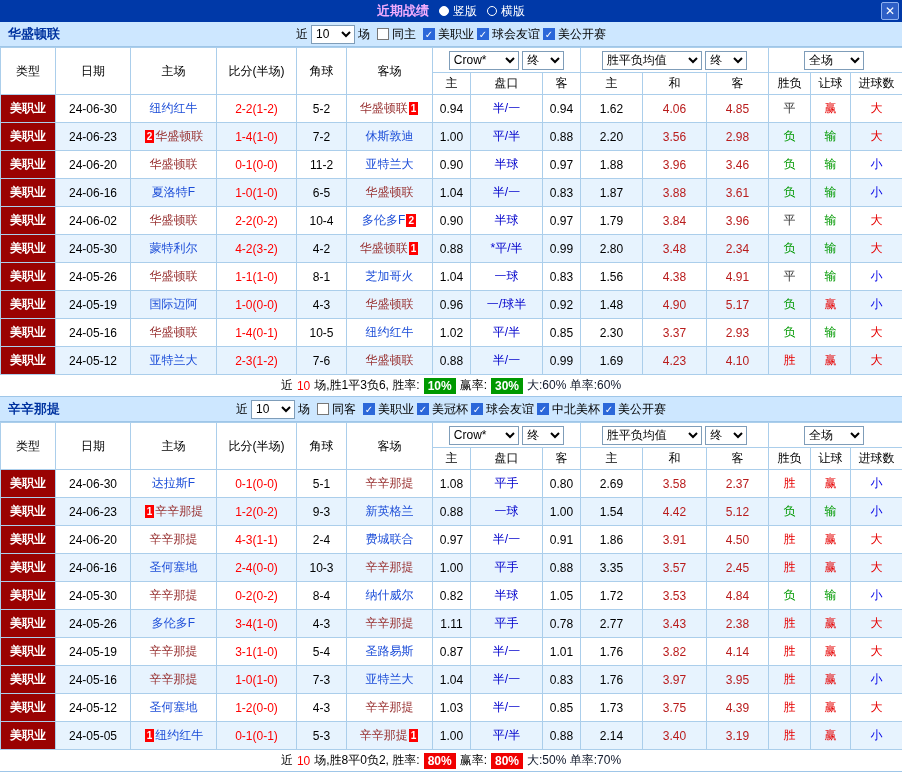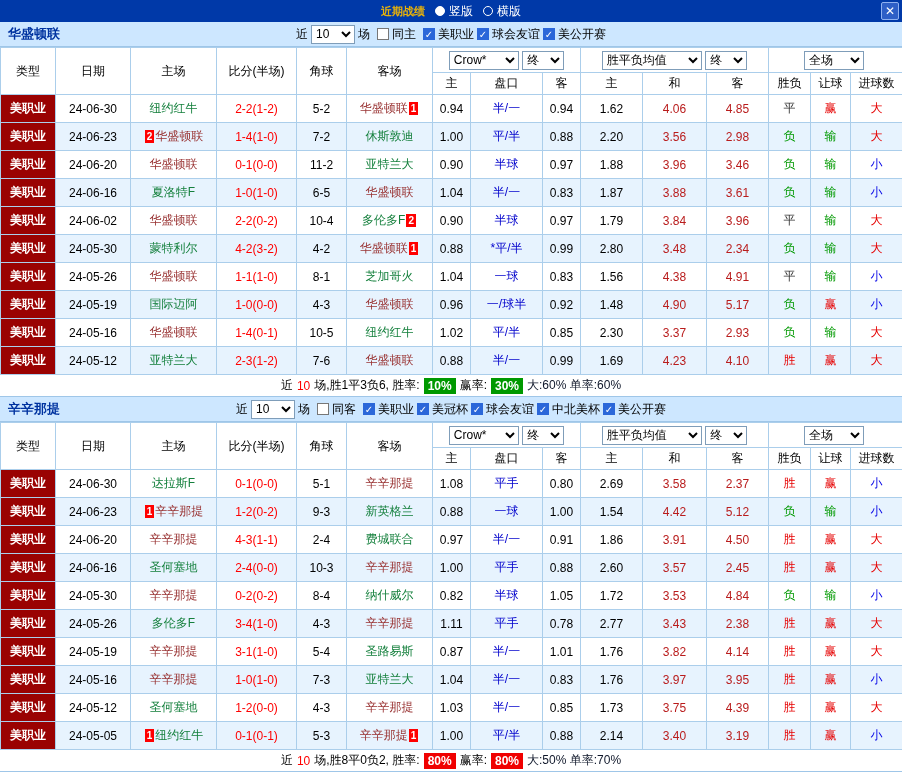--- a/index.html
+++ b/index.html
@@ -1,21 +1,21 @@
 <!DOCTYPE html>
 <html><head>
 <meta charset="utf-8">
 <style>
   html,body { margin:0; padding:0; background:#fff; }
   body { width:902px; font-family:"Liberation Sans","DejaVu Sans",sans-serif; font-size:12px; color:#000; }
 
   
   .topbar { width:902px; height:22px; background:#0039a8; position:relative;
             display:flex; align-items:center; justify-content:center; gap:10px; }
-  .topbar .title { color:#eab308; font-weight:bold; font-size:11px; }
+  .topbar .title { color:#f0abfc; font-weight:bold; font-size:13px; }
   .radio-group { display:flex; align-items:center; gap:4px; color:#fff; cursor:pointer; }
   .radio-dot { width:10px; height:10px; border-radius:50%; border:1px solid #fff; background:transparent; display:inline-block; box-sizing:border-box; }
   .radio-dot.on { background:#fff; }
   .close-btn { position:absolute; right:3px; top:2px; width:18px; height:18px; line-height:17px;
                text-align:center; background:#2e5fc7; border:1px solid #8fb0f0; border-radius:2px;
                color:#fff; font-weight:bold; cursor:pointer; box-sizing:border-box; font-size:12px; }
 
   
   .sec-header { height:24px; background:#cde7ff; border-bottom:1px solid #9fc6e8;
                 position:relative; display:flex; align-items:center; justify-content:center; }
@@ -33,21 +33,21 @@
   .grid th, .grid td { border:1px solid #abceeb; text-align:center; font-size:12px; padding:0;
                        white-space:nowrap; overflow:hidden; }
   .grid thead th { background:#fff; font-weight:normal; }
   .grid thead tr.hdr-top th { height:24px; }
   .grid thead tr.hdr-sub th { height:21px; }
   .grid tbody td { height:27px; }
   .grid tbody tr:nth-child(even) { background:#e7f3fe; }
   td.league { background:#9a0202; color:#fff; font-weight:bold; }
   .score { color:#ff0000; }
   .team-focus { color:#993333; cursor:pointer; }
-  .team-other { color:#15803d; cursor:pointer; }
+  .team-other { color:#1d4ed8; cursor:pointer; }
   .badge { background:#ff0000; color:#fff; font-size:10px; padding:0 2px; margin:0 1px;
            display:inline-block; height:13px; line-height:13px; font-weight:bold; }
   .handicap { color:#0000cc; }
   .eu-draw, .eu-away { color:#b91c1c; }
   .r-win { color:#e60000; }
   .r-draw { color:#333; }
   .r-lose { color:#009900; }
   .r-blue { color:#0000e6; }
   .th-right { text-align:right;text-decoration:underline; }
   .th-right .sel { margin-right:3px; }
@@ -436,21 +436,21 @@
           <tr>
             <td class="league">美职业</td>
             <td>24-06-16</td>
             <td><span class="team-other">圣何塞地</span></td>
             <td class="score">2-4(0-0)</td>
             <td>10-3</td>
             <td><span class="team-focus">辛辛那提</span></td>
             <td>1.00</td>
             <td class="handicap">平手</td>
             <td>0.88</td>
-            <td class="eu-home">2.60</td>
+            <td class="eu-home">3.35</td>
             <td class="eu-draw">3.57</td>
             <td class="eu-away">2.45</td>
             <td class="r-win">胜</td>
             <td class="r-win">赢</td>
             <td class="r-win">大</td>
           </tr>
           <tr>
             <td class="league">美职业</td>
             <td>24-05-30</td>
             <td><span class="team-focus">辛辛那提</span></td>

